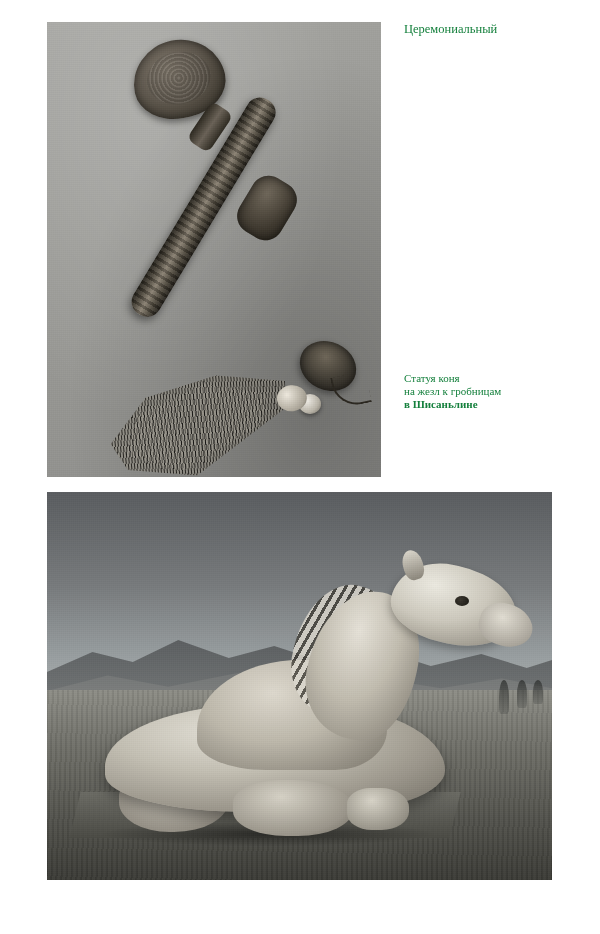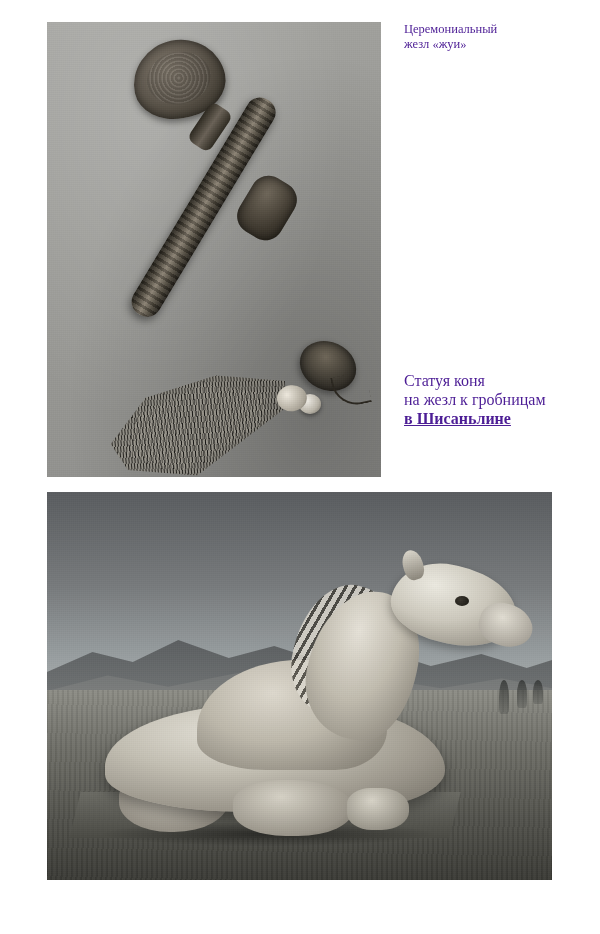--- a/index.html
+++ b/index.html
@@ -366,38 +366,37 @@
     width: 10px;
     height: 34px;
     background: linear-gradient(180deg, rgba(40,42,40,.7), rgba(70,72,70,.3));
     border-radius: 50% 50% 20% 20%;
   }
 
   
   .caption {
     position: absolute;
     font-family: "Liberation Serif", serif;
-    color: #4c1d95;
+    color: #15803d;
     line-height: 1.18;
   }
   .caption-ruyi {
     left: 404px;
     top: 22px;
     width: 180px;
     font-size: 12.5px;
   }
   .caption-horse {
     left: 404px;
     top: 372px;
     width: 190px;
-    font-size: 16px;
+    font-size: 11px;
   }
   .caption-horse .bold-line {
     font-weight: 700;
-    text-decoration: underline;
   }
   .cap-line { display: block; white-space: nowrap; }
 </style>
 </head>
 <body>
 
 <div class="page">
 
   <div class="fig-ruyi">
     <div class="plate"></div>
@@ -411,21 +410,20 @@
     <div class="tassel">
       <div class="strands"></div>
       <div class="strands2"></div>
       <div class="knot"></div>
     </div>
     <div class="grain"></div>
   </div>
 
   <div class="caption caption-ruyi">
     <span class="cap-line">Церемониальный</span>
-    <span class="cap-line">жезл «жуи»</span>
   </div>
 
   <div class="caption caption-horse">
     <span class="cap-line">Статуя коня</span>
     <span class="cap-line">на жезл к гробницам</span>
     <span class="cap-line bold-line">в Шисаньлине</span>
   </div>
 
   <div class="fig-horse">
     <div class="sky"></div>

